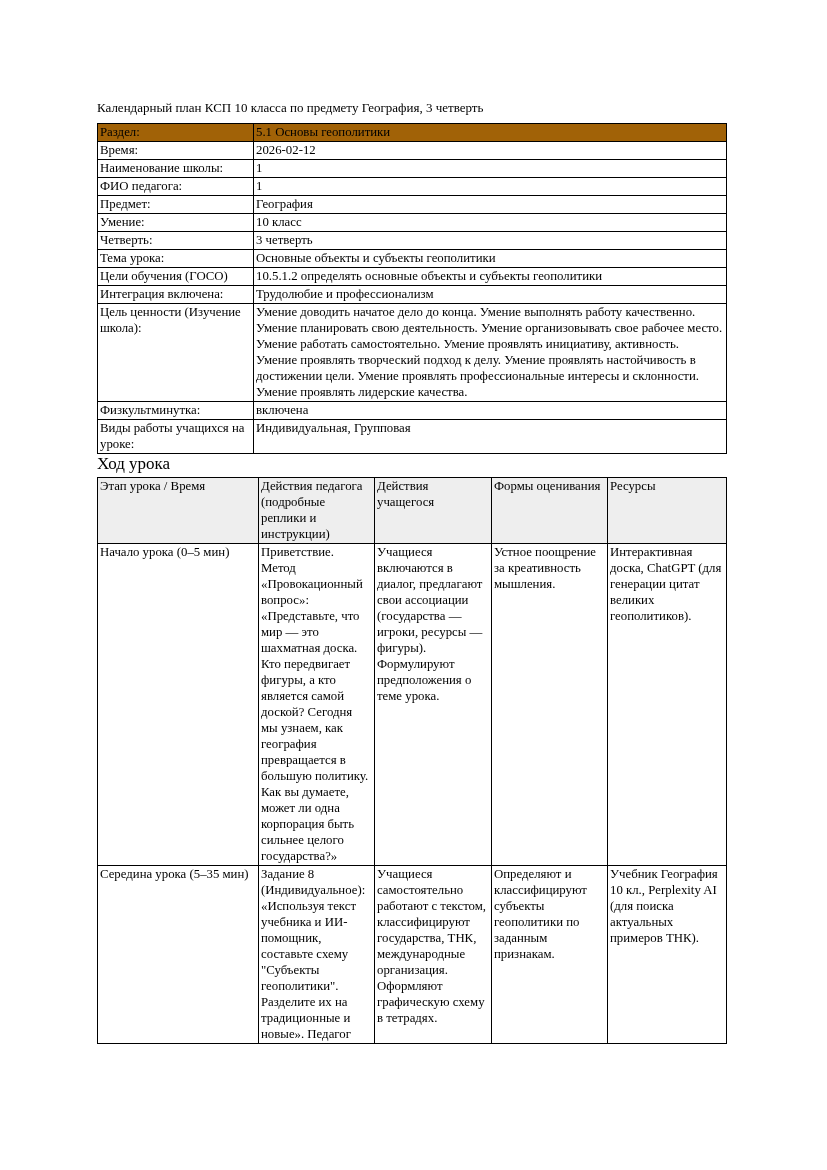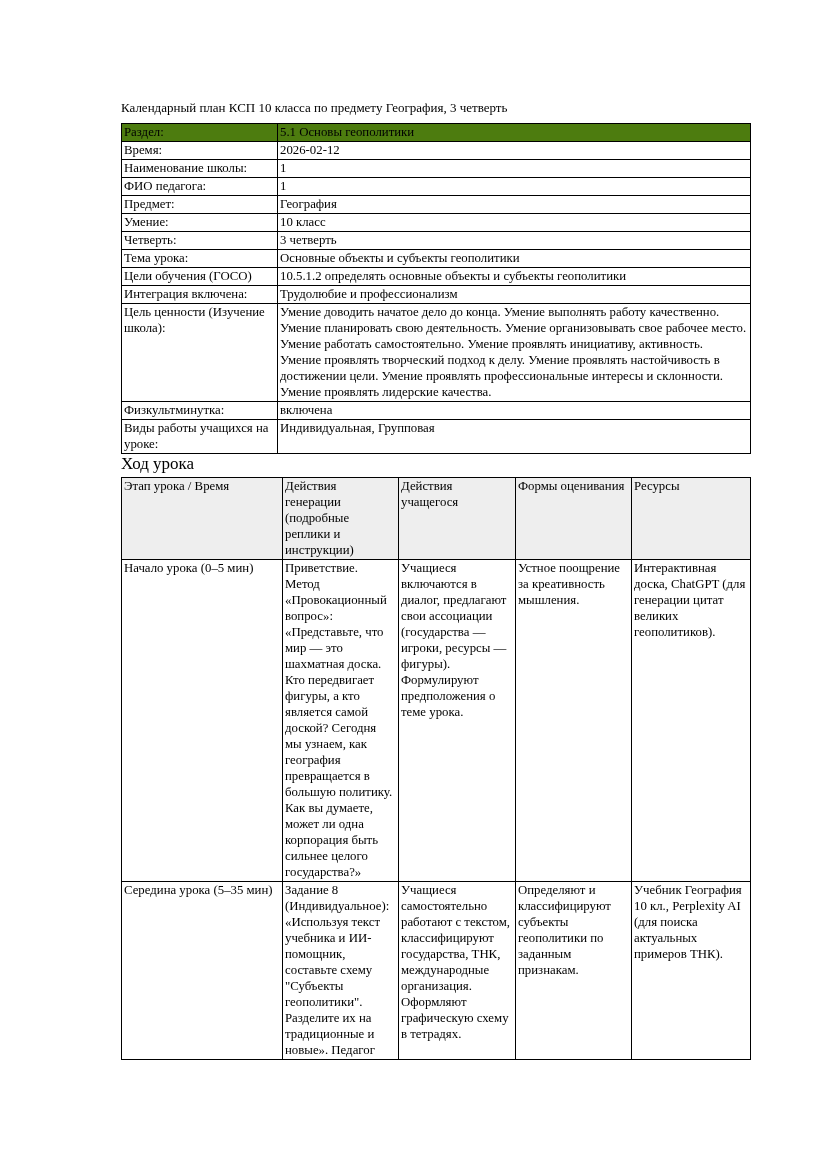--- a/index.html
+++ b/index.html
@@ -4,40 +4,40 @@
 <style>
   html, body { margin: 0; padding: 0; }
   body {
     width: 827px;
     height: 1170px;
     background: #ffffff;
     color: #000000;
     font-family: "Liberation Serif", "DejaVu Serif", serif;
     overflow: hidden;
   }
-  .page { padding: 100px 100px 12px 97px; box-sizing: border-box; margin-left: 24px; }
+  .page { padding: 100px 100px 12px 97px; box-sizing: border-box; }
   .title {
     font-size: 13px;
     line-height: 16px;
     margin: 0 0 7px 0;
   }
   table {
     border-collapse: collapse;
     width: 630px;
     table-layout: fixed;
     font-size: 12.8px;
     line-height: 16px;
   }
   td {
     border: 1px solid #000000;
     padding: 0 3px 1px 2px;
     vertical-align: top;
     word-wrap: break-word;
   }
-  .info .hl td { background: #4d7c0f; }
+  .info .hl td { background: #a16207; }
   .flow .head td { background: #eeeeee; }
   .flow-heading {
     font-size: 17px;
     line-height: 16px;
     margin: 2px 0 5px 0;
   }
 </style>
 </head>
 <body>
 
@@ -112,21 +112,21 @@
     <colgroup>
       <col style="width:161px">
         <col style="width:116px">
         <col style="width:117px">
         <col style="width:116px">
         <col>
     </colgroup>
     <tbody>
       <tr class="head">
         <td>Этап урока / Время</td>
-        <td>Действия генерации (подробные реплики и инструкции)</td>
+        <td>Действия педагога (подробные реплики и инструкции)</td>
         <td>Действия учащегося</td>
         <td>Формы оценивания</td>
         <td>Ресурсы</td>
       </tr>
       <tr>
         <td>Начало урока (0–5 мин)</td>
         <td>Приветствие. Метод «Провокационный вопрос»: «Представьте, что мир — это шахматная доска. Кто передвигает фигуры, а кто является самой доской? Сегодня мы узнаем, как география превращается в большую политику. Как вы думаете, может ли одна корпорация быть сильнее целого государства?»</td>
         <td>Учащиеся включаются в диалог, предлагают свои ассоциации (государства — игроки, ресурсы — фигуры). Формулируют предположения о теме урока.</td>
         <td>Устное поощрение за креативность мышления.</td>
         <td>Интерактивная доска, ChatGPT (для генерации цитат великих геополитиков).</td>

